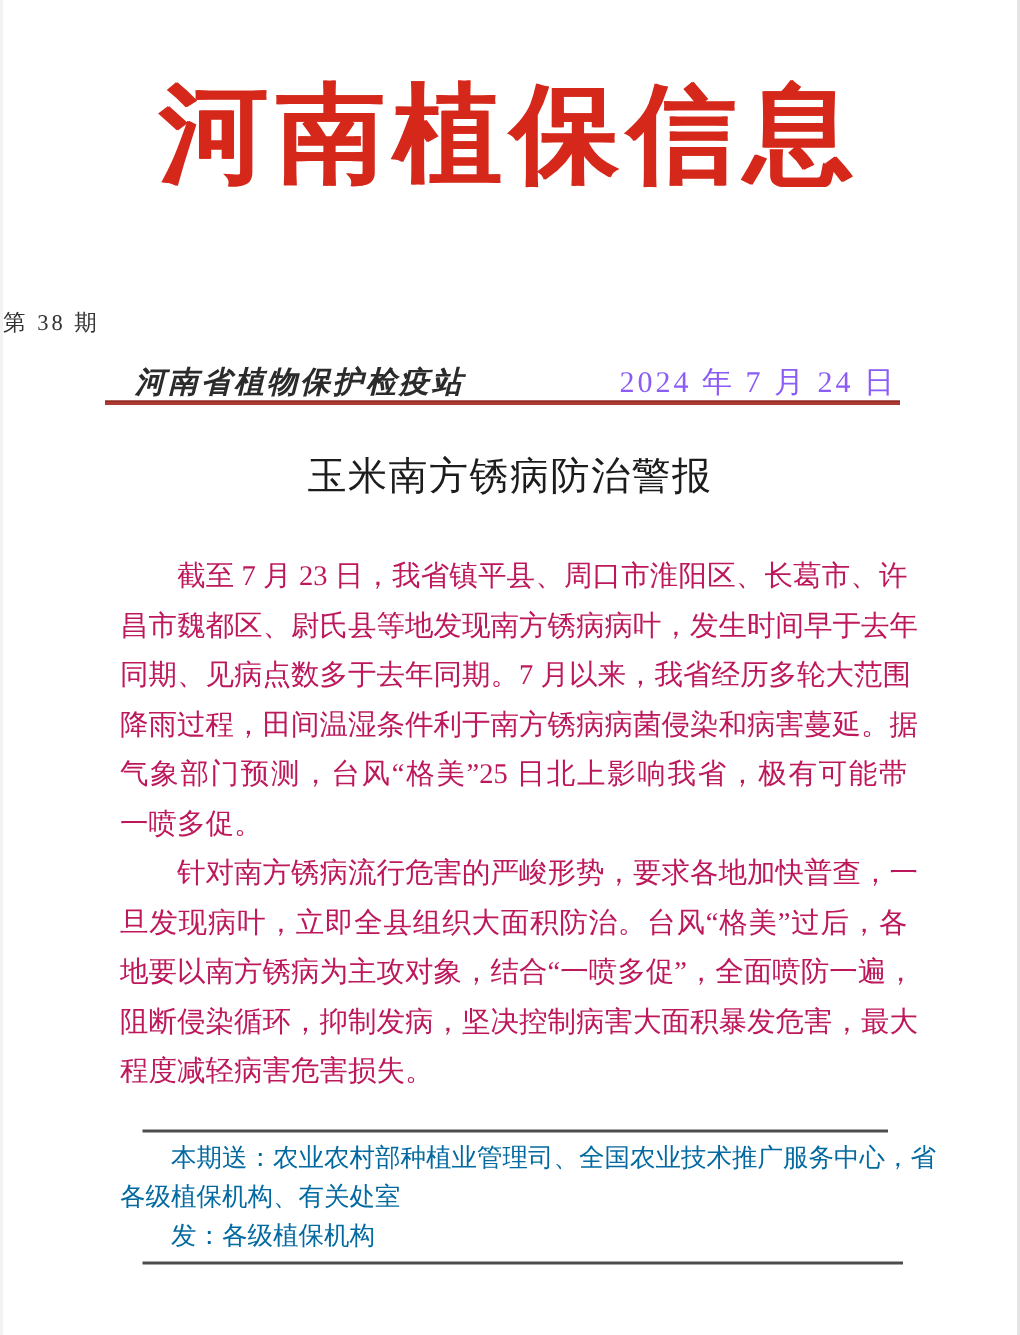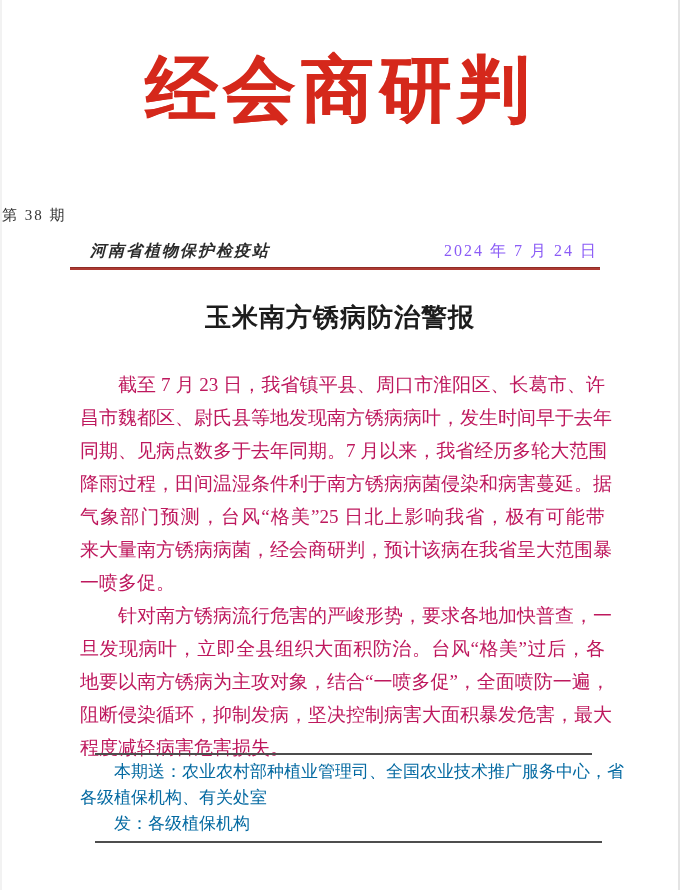--- a/index.html
+++ b/index.html
@@ -34,21 +34,21 @@
     font-size: 15px;
     letter-spacing: 2px;
     color: #333333;
   }
   .issuer-row {
     position: absolute;
     top: 241px; left: 88px; right: 80px;
     display: flex;
     justify-content: space-between;
     align-items: baseline;
-    font-size: 16px;
+    font-size: 20px;
   }
   .issuer {
     font-style: italic;
     font-weight: 600;
     letter-spacing: 2px;
     color: #2b2b2b;
   }
   .pub-date {
     letter-spacing: 2px;
     color: #8b5cf6;
@@ -58,21 +58,21 @@
     top: 267px; left: 68px;
     width: 530px; height: 3px;
     background: #ad3a32;
     border-top: 1px solid #8f2c26;
   }
   .doc-title {
     position: absolute;
     top: 300px; left: 0; right: 0;
     text-align: center;
     font-size: 26px;
-    font-weight: bold;
+    font-weight: normal;
     letter-spacing: 1px;
     color: #1c1c1c;
   }
   .body-text {
     position: absolute;
     top: 368px; left: 78px;
     width: 525px;
     font-size: 19px;
     line-height: 33px;
     color: #be185d;
@@ -100,41 +100,40 @@
   .rule-bottom { margin-left: 15px; width: 507px; margin-top: 4px; }
   .dist-line { text-align: justify; }
   .dist-line.justify-full { text-align-last: justify; white-space: nowrap; }
   .dist-line.indent { text-indent: 2em; }
 </style>
 </head>
 <body>
 
 <div class="page">
 
-  <div class="masthead">经会商研判</div>
+  <div class="masthead">河南植保信息</div>
 
   <div class="issue-no">第 38 期</div>
 
   <div class="issuer-row">
     <span class="issuer">河南省植物保护检疫站</span>
     <span class="pub-date">2024 年 7 月 24 日</span>
   </div>
 
   <div class="red-rule"></div>
 
   <div class="doc-title">玉米南方锈病防治警报</div>
 
   <div class="body-text">
     <div>
       <div class="line indent">截至 7 月 23 日，我省镇平县、周口市淮阳区、长葛市、许</div>
       <div class="line">昌市魏都区、尉氏县等地发现南方锈病病叶，发生时间早于去年</div>
       <div class="line">同期、见病点数多于去年同期。7 月以来，我省经历多轮大范围</div>
       <div class="line">降雨过程，田间温湿条件利于南方锈病病菌侵染和病害蔓延。据</div>
       <div class="line">气象部门预测，台风“格美”25 日北上影响我省，极有可能带</div>
-      <div class="line">来大量南方锈病病菌，经会商研判，预计该病在我省呈大范围暴</div>
       <div class="line last">一喷多促。</div>
     </div>
     <div>
       <div class="line indent">针对南方锈病流行危害的严峻形势，要求各地加快普查，一</div>
       <div class="line">旦发现病叶，立即全县组织大面积防治。台风“格美”过后，各</div>
       <div class="line">地要以南方锈病为主攻对象，结合“一喷多促”，全面喷防一遍，</div>
       <div class="line">阻断侵染循环，抑制发病，坚决控制病害大面积暴发危害，最大</div>
       <div class="line last">程度减轻病害危害损失。</div>
     </div>
   </div>

